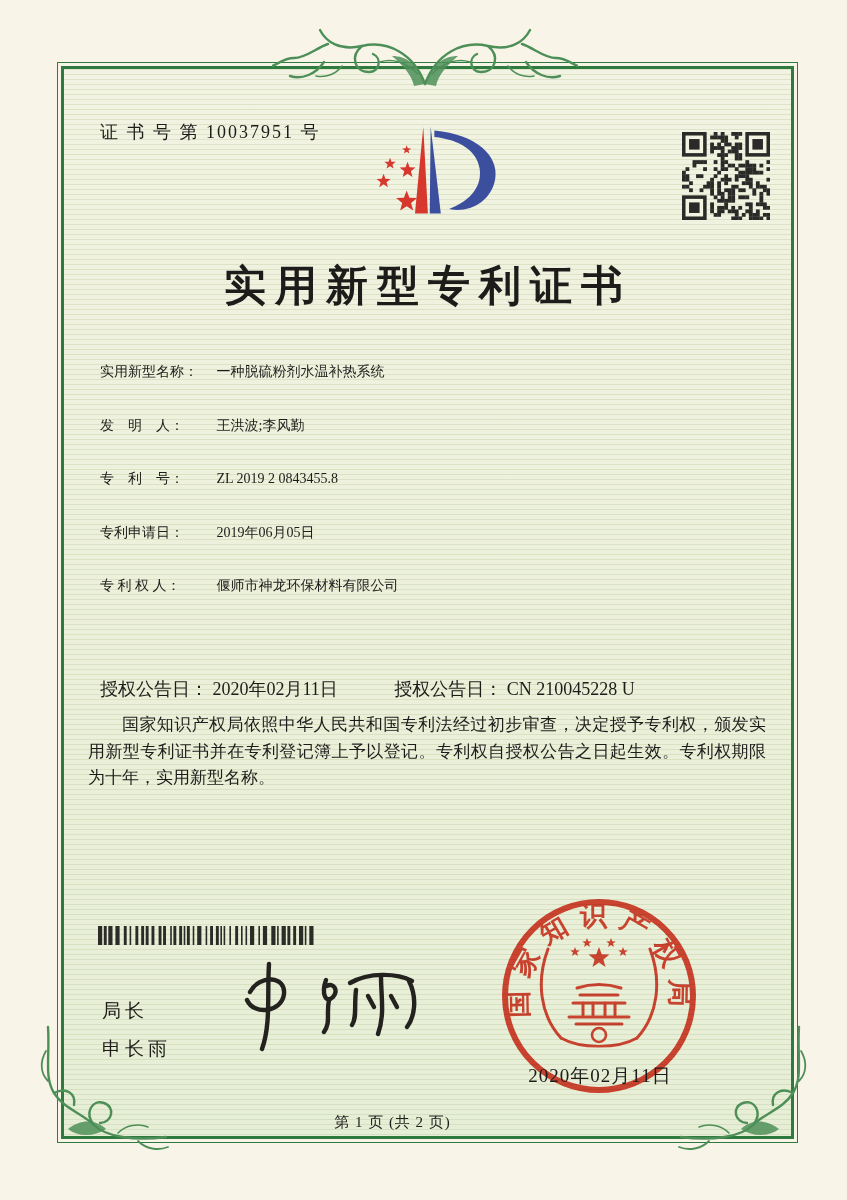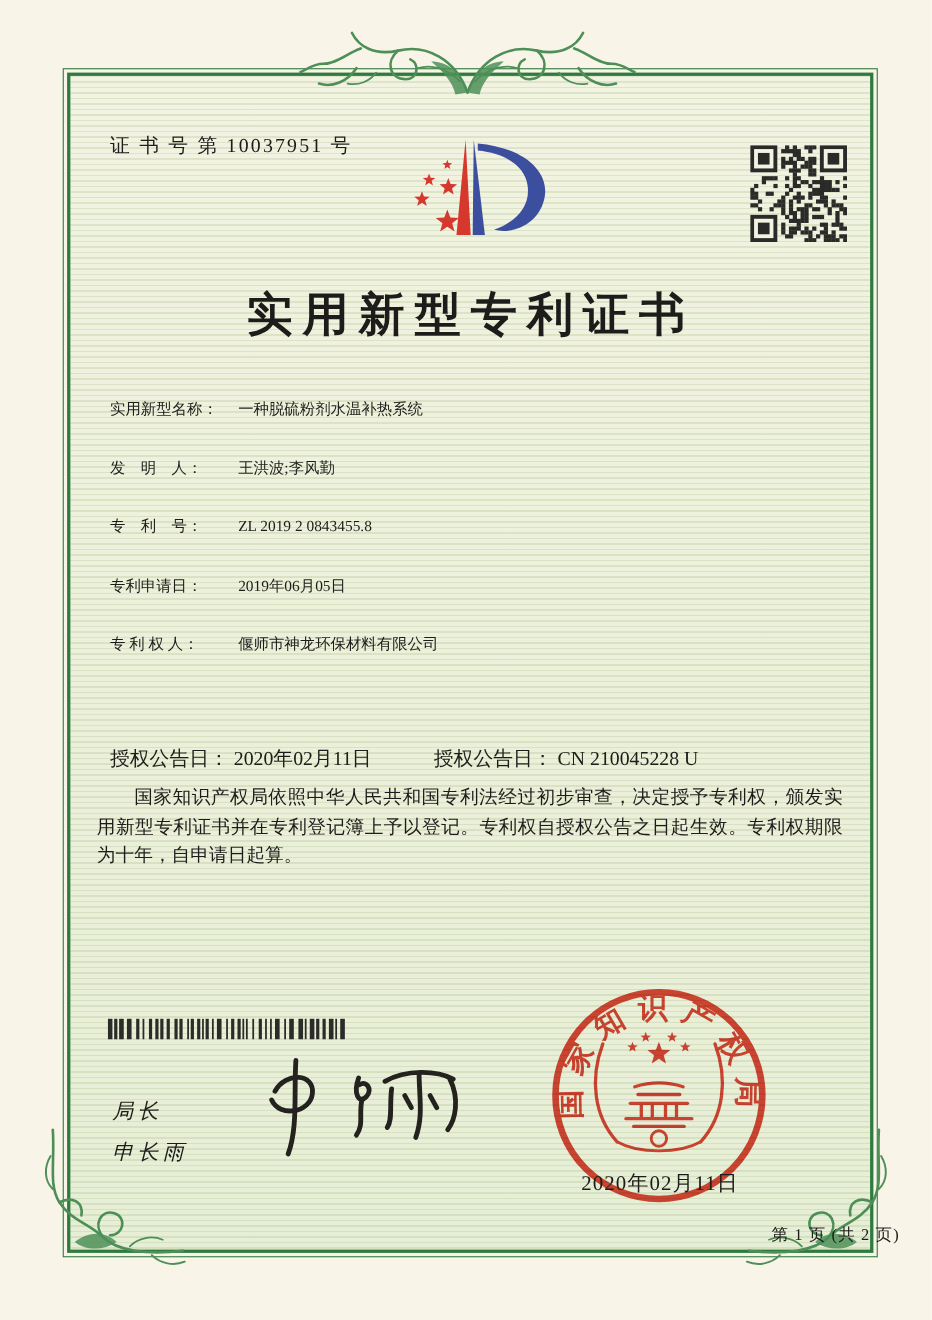--- a/index.html
+++ b/index.html
@@ -28,26 +28,26 @@
   .fields{position:absolute; left:100px; top:363px; width:670px; z-index:4; font-size:14px;}
   .f-row{height:53.5px; white-space:nowrap;}
   .f-label{display:inline-block; min-width:113px;}
   .f-value{display:inline-block;}
   .grant-row{position:absolute; left:100px; top:677px; width:670px; font-size:18px; z-index:4; white-space:nowrap;}
   .grant-b{margin-left:52px;}
   .paras{position:absolute; left:88px; top:712px; width:678px; z-index:4;
     font-size:17px; line-height:26.5px; text-align:justify;}
   .paras p{margin:0; text-indent:2em;}
   .barcode{position:absolute; left:98px; top:926px; z-index:4;}
-  .officer{position:absolute; left:102px; top:992px; z-index:5; font-size:19px; letter-spacing:4px; line-height:38px;font-style:italic;}
+  .officer{position:absolute; left:102px; top:992px; z-index:5; font-size:19px; letter-spacing:4px; line-height:38px;}
   .signature{position:absolute; left:238px; top:952px; z-index:5;}
   .seal{position:absolute; left:498px; top:895px; z-index:4; mix-blend-mode:multiply; opacity:.93;}
   .seal-date{position:absolute; left:505px; top:1063px; width:190px; text-align:center;
     font-size:19px; z-index:5; letter-spacing:1px;}
-  .footer-page{position:absolute; left:0; top:1113px; width:785px; text-align:right; font-size:15px; z-index:4; letter-spacing:1px;margin-left:33px;}
+  .footer-page{position:absolute; left:0; top:1113px; width:785px; text-align:center; font-size:15px; z-index:4; letter-spacing:1px;}
   .back-note{position:absolute; left:0; top:1166px; width:790px; text-align:center; font-size:16px; z-index:4; letter-spacing:3px;}
 </style>
 </head>
 <body>
 
 <div class="page">
 
   <div class="frame">
     <div class="frame-inner"></div>
   </div>
@@ -336,21 +336,21 @@
   </div>
 
   <div class="grant-row">
     <span>授权公告日：</span>
     <span>2020年02月11日</span>
     <span class="grant-b">授权公告日：</span>
     <span>CN 210045228 U</span>
   </div>
 
   <div class="paras">
-    <p>国家知识产权局依照中华人民共和国专利法经过初步审查，决定授予专利权，颁发实用新型专利证书并在专利登记簿上予以登记。专利权自授权公告之日起生效。专利权期限为十年，自申请日起算。</p>
+    <p>国家知识产权局依照中华人民共和国专利法经过初步审查，决定授予专利权，颁发实用新型专利证书并在专利登记簿上予以登记。专利权自授权公告之日起生效。专利权期限为十年，实用新型名称。</p>
   </div>
 
   <svg class="barcode" width="216" height="19" viewBox="0 0 216 19">
       <rect x="0" y="0" width="4.2" height="19" fill="var(--barcode-ink,#2b2b28)"></rect>
       <rect x="5.800000000000001" y="0" width="2.9000000000000004" height="19" fill="var(--barcode-ink,#2b2b28)"></rect>
       <rect x="10.3" y="0" width="4.2" height="19" fill="var(--barcode-ink,#2b2b28)"></rect>
       <rect x="17.4" y="0" width="4.2" height="19" fill="var(--barcode-ink,#2b2b28)"></rect>
       <rect x="25.799999999999997" y="0" width="2.9000000000000004" height="19" fill="var(--barcode-ink,#2b2b28)"></rect>
       <rect x="31.599999999999994" y="0" width="1.6" height="19" fill="var(--barcode-ink,#2b2b28)"></rect>
       <rect x="37.4" y="0" width="2.9000000000000004" height="19" fill="var(--barcode-ink,#2b2b28)"></rect>

